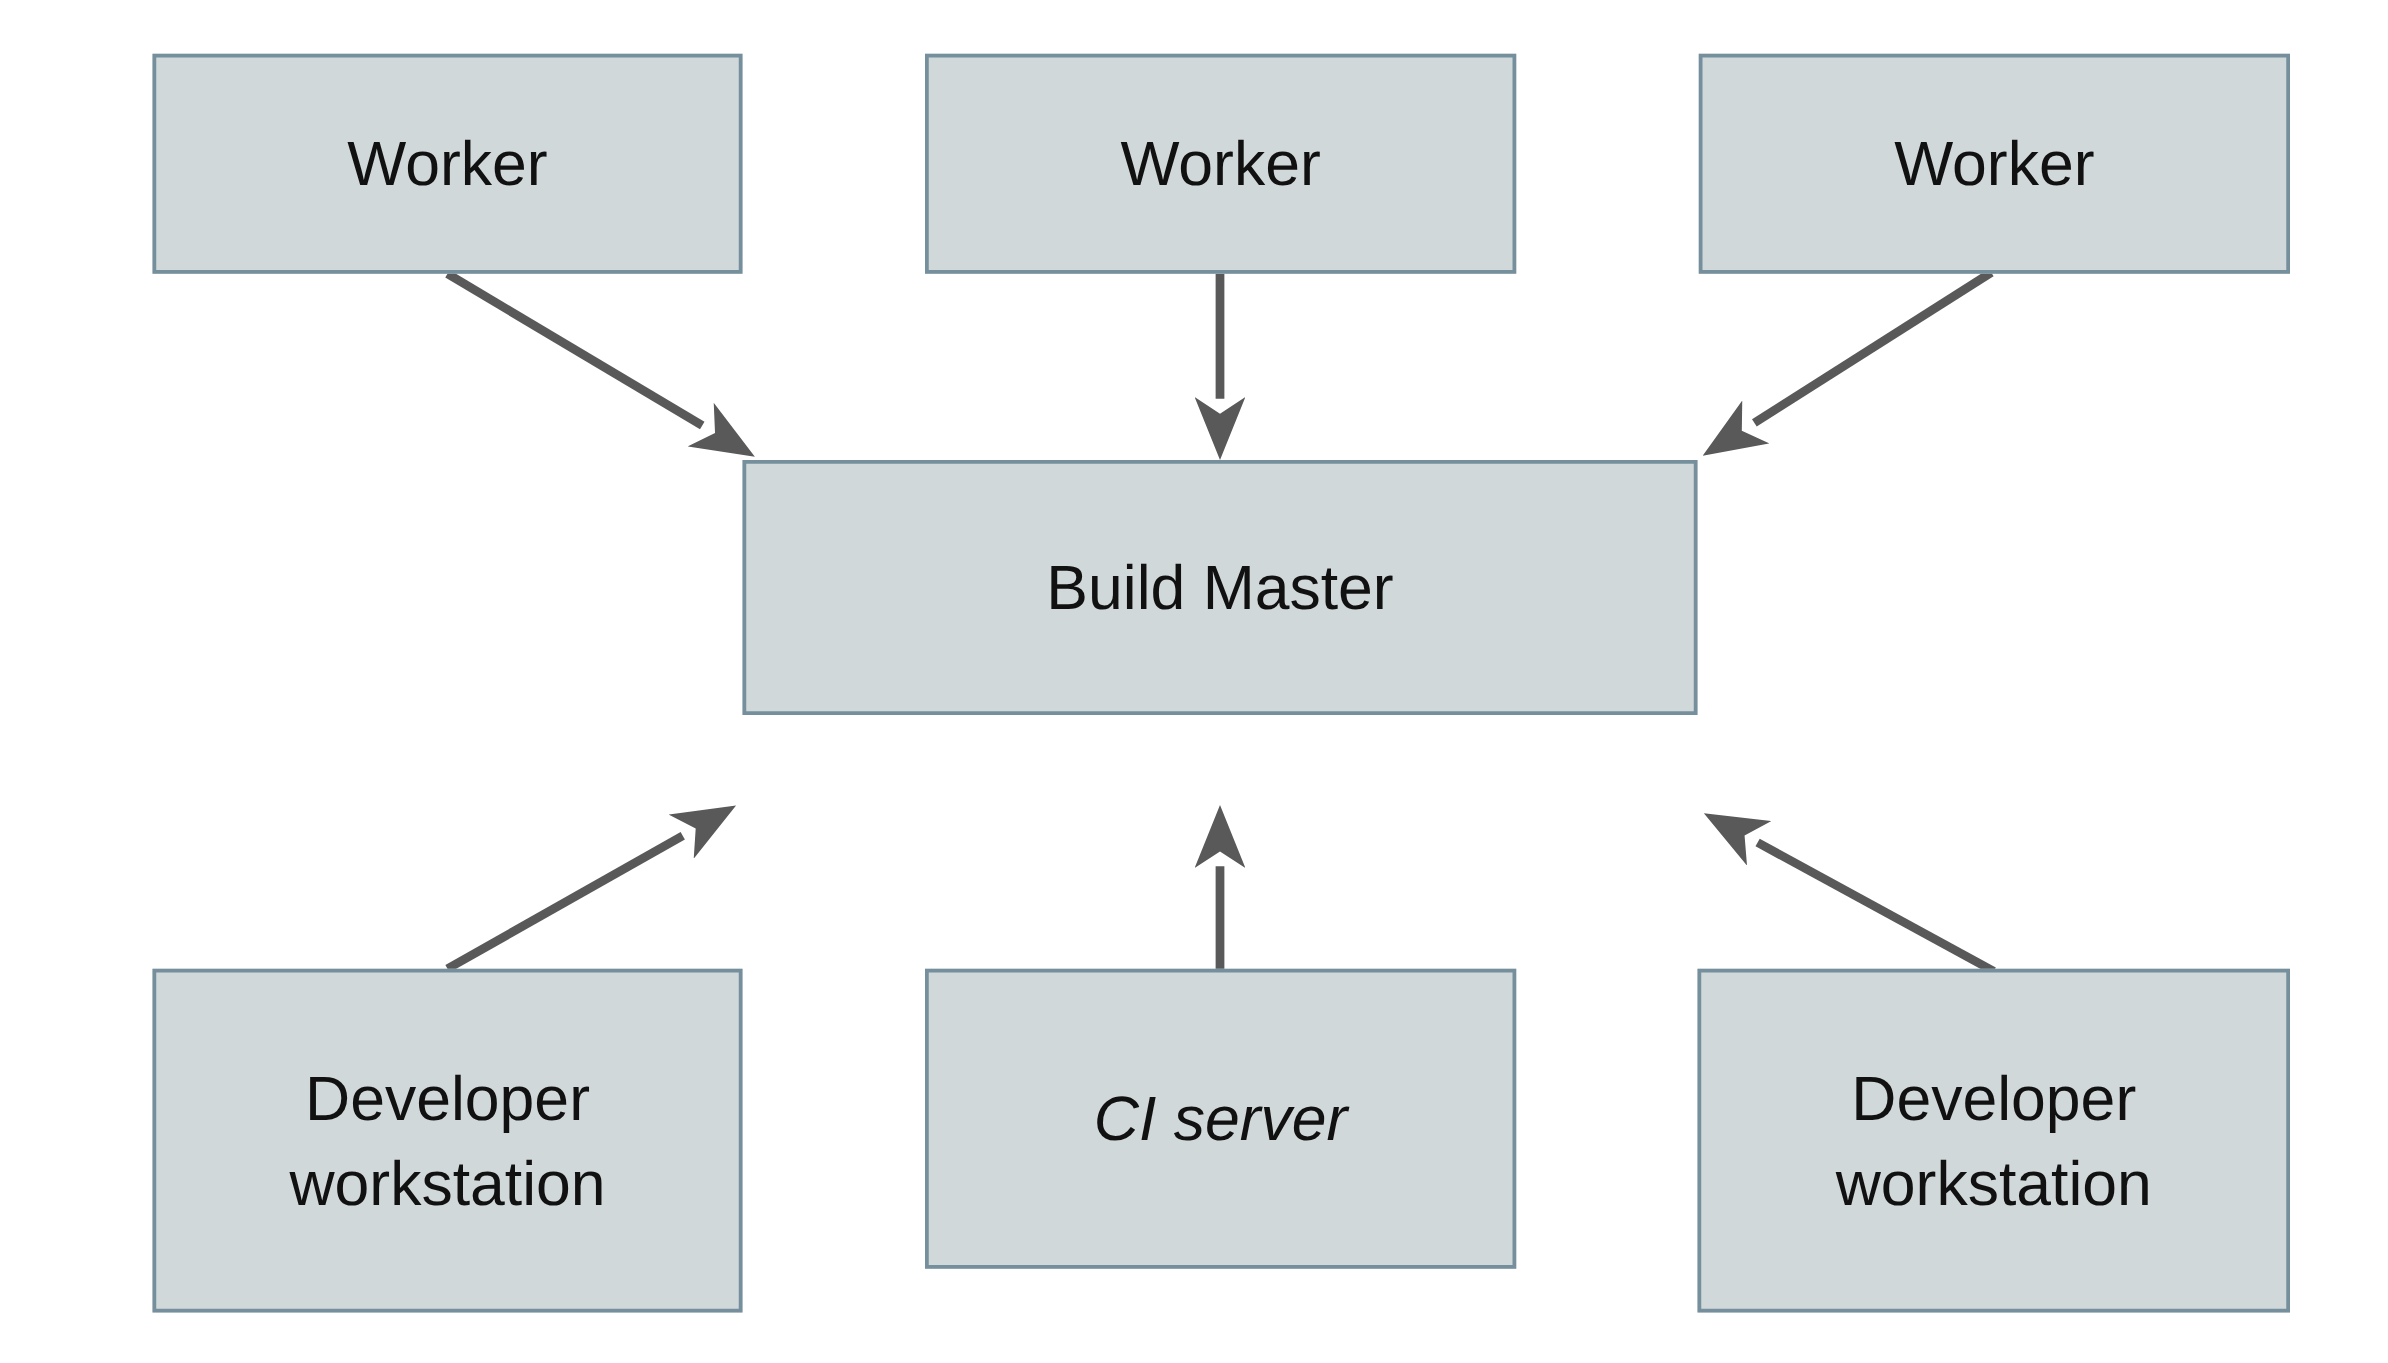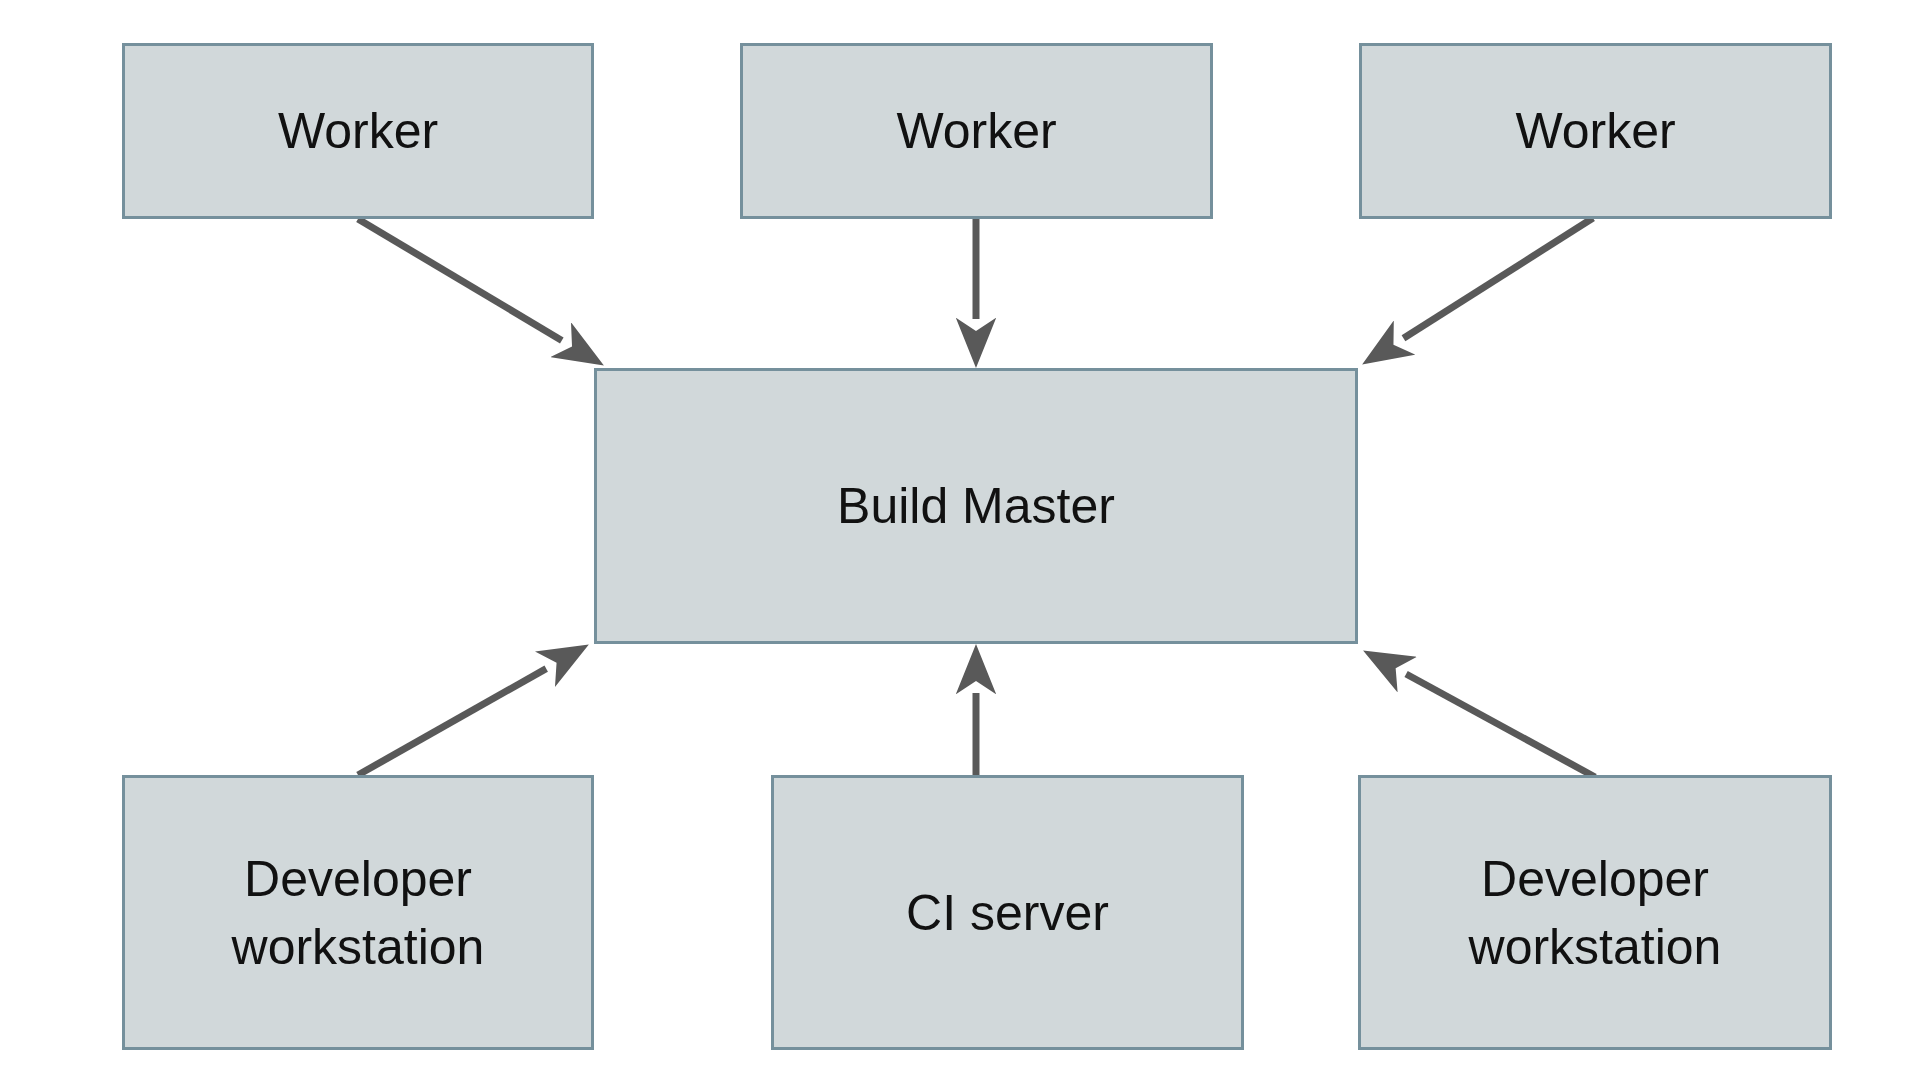--- a/index.html
+++ b/index.html
@@ -34,25 +34,25 @@
     line-height: 1.36;
     padding: 0 20px;
   }
 
   
   .node.worker-1 { left: 122px; top: 43px;  width: 472px; height: 176px; }
   .node.worker-2 { left: 740px; top: 43px;  width: 473px; height: 176px; }
   .node.worker-3 { left: 1359px; top: 43px; width: 473px; height: 176px; }
 
   
-  .node.build-master { left: 594px; top: 368px; width: 764px; height: 276px; }
+  .node.build-master { left: 594px; top: 368px; width: 764px; height: 204px; }
 
   
   .node.dev-left  { left: 122px;  top: 775px; width: 472px; height: 275px; }
-  .node.ci-server { left: 771px;  top: 775px; width: 473px; height: 275px; }
+  .node.ci-server { left: 740px;  top: 775px; width: 473px; height: 240px; font-style: italic; }
   .node.dev-right { left: 1358px; top: 775px; width: 474px; height: 275px; }
 
   .arrows-layer {
     position: absolute;
     left: 0; top: 0;
     width: 1910px;
     height: 1090px;
     pointer-events: none;
   }
   .arrows-layer line {

